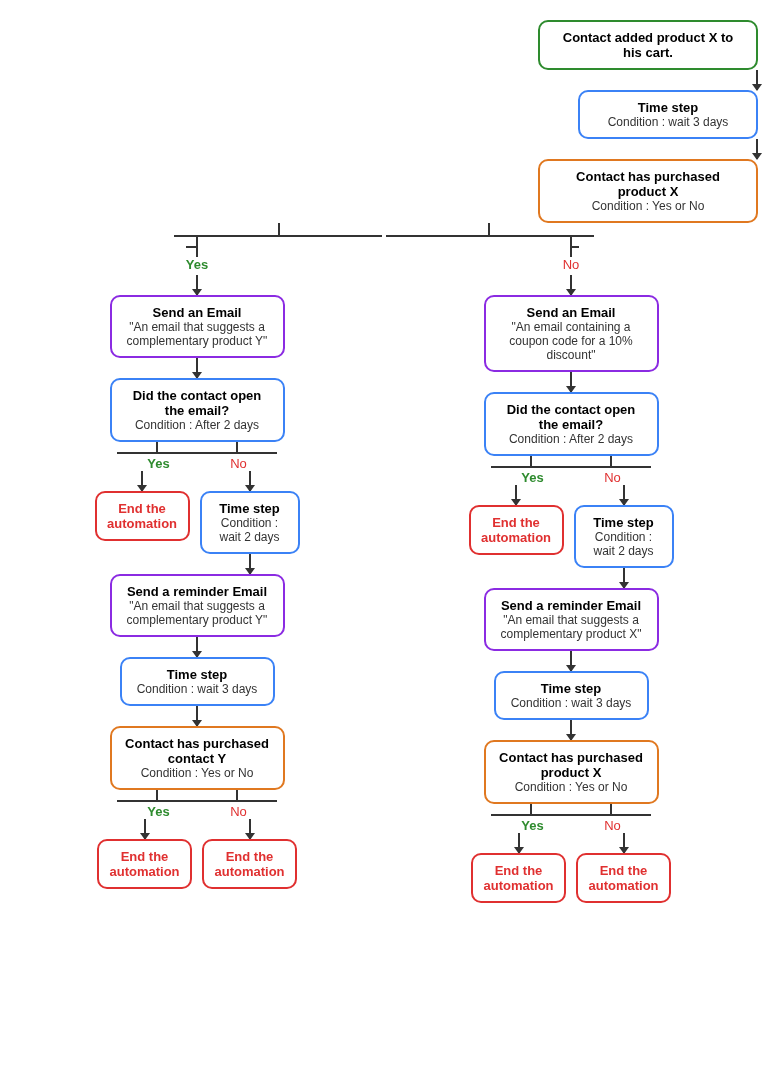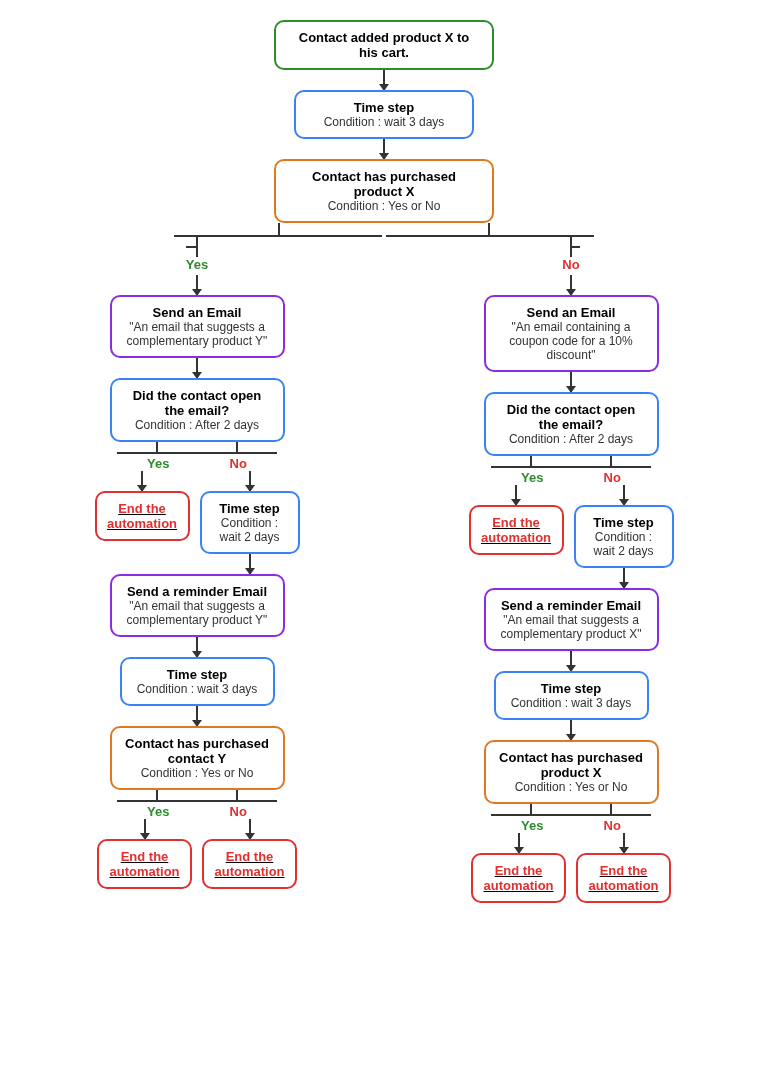--- a/index.html
+++ b/index.html
@@ -8,21 +8,21 @@
       font-family: Arial, sans-serif;
       font-size: 13px;
       display: flex;
       justify-content: center;
       padding: 20px 10px;
     }
     .diagram {
       width: 748px;
       display: flex;
       flex-direction: column;
-      align-items: center;
+      align-items: flex-end;
       position: relative;
     }
 
     
     .node {
       border-radius: 10px;
       padding: 8px 12px;
       text-align: center;
       position: relative;
       display: inline-flex;
@@ -36,26 +36,26 @@
     }
     .node .node-sub {
       font-size: 12px;
       color: #333;
     }
 
     .node-green { border: 2px solid #2e8b2e; min-width: 200px; max-width: 220px; }
     .node-blue { border: 2px solid #3b82f6; min-width: 180px; max-width: 200px; }
     .node-orange { border: 2px solid #e07820; min-width: 200px; max-width: 220px; }
     .node-purple { border: 2px solid #8b2be2; min-width: 170px; max-width: 190px; }
-    .node-red { border: 2px solid #e03030; min-width: 80px; max-width: 95px; background: #fff; text-decoration: underline; }
+    .node-red { border: 2px solid #e03030; min-width: 80px; max-width: 95px; background: #fff; }
     .node-red .node-title { color: #e03030; }
 
     
     .label-yes { color: #2e8b2e; font-weight: bold; font-size: 13px; }
-    .label-no { color: #e03030; font-weight: bold; font-size: 13px; }
+    .label-no { color: #e03030; font-weight: normal; font-size: 13px; }
 
     
     .two-col {
       display: flex;
       justify-content: center;
       align-items: flex-start;
       width: 100%;
     }
 
     .col-left {

